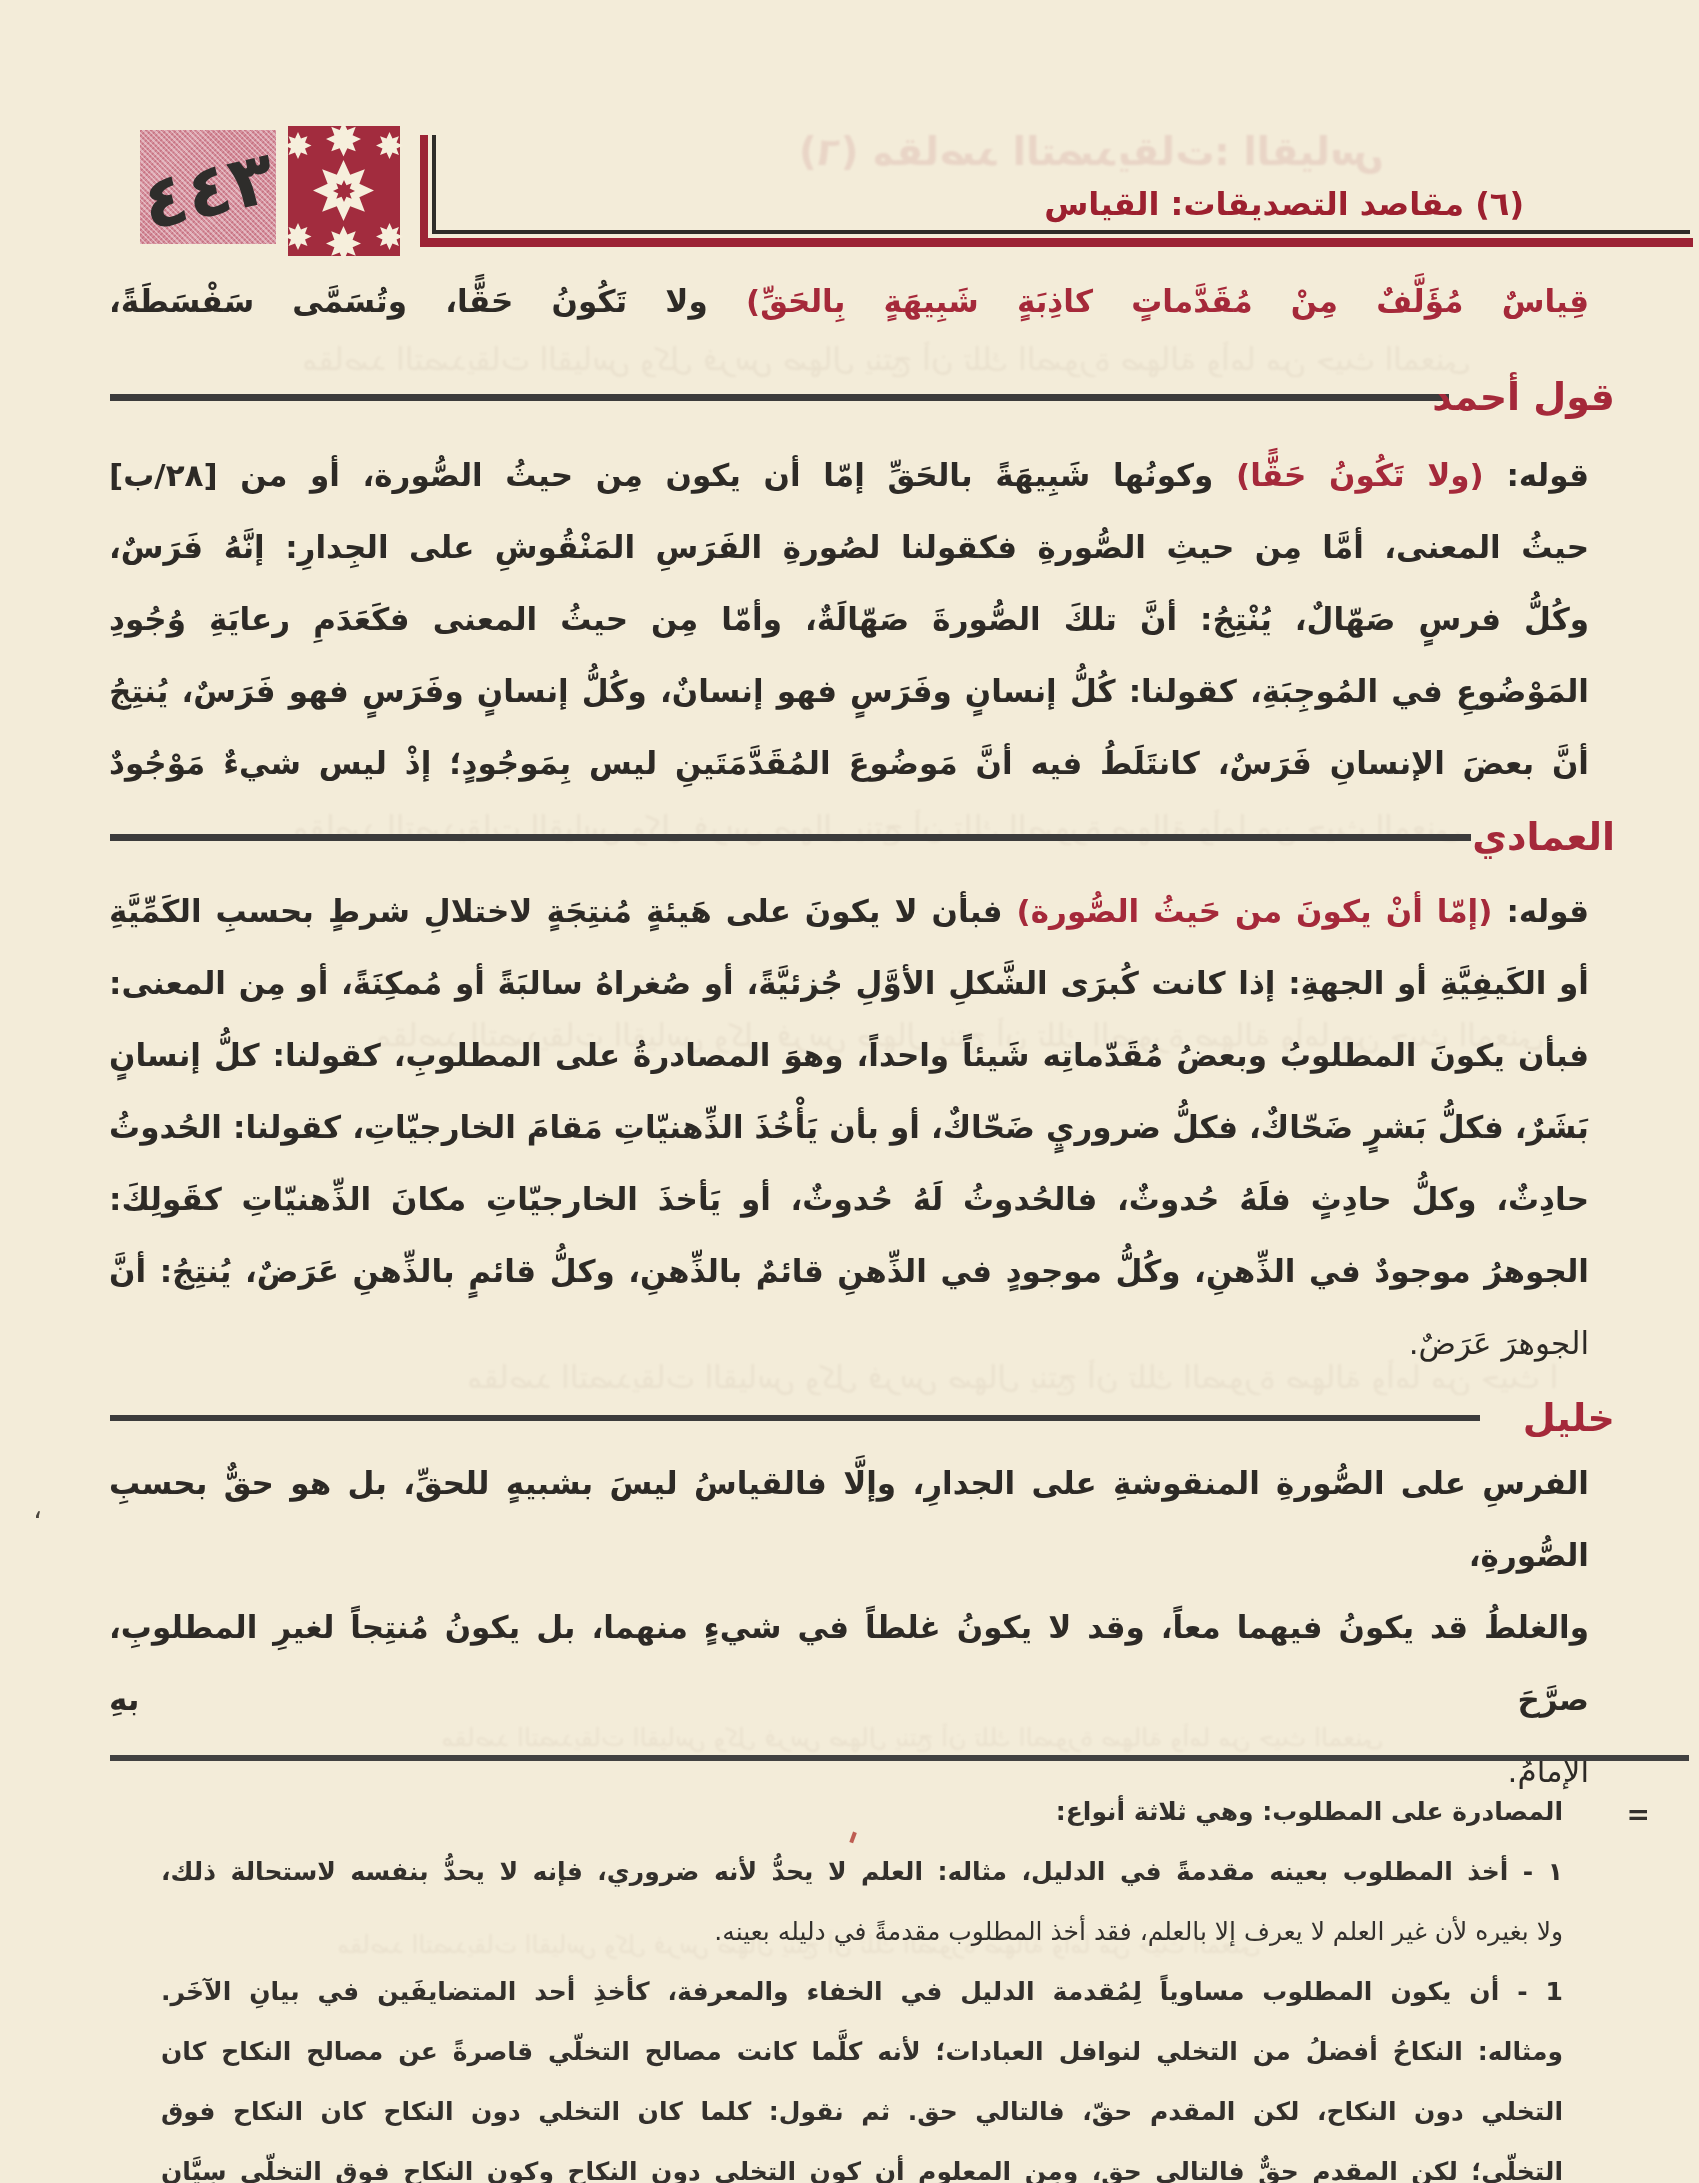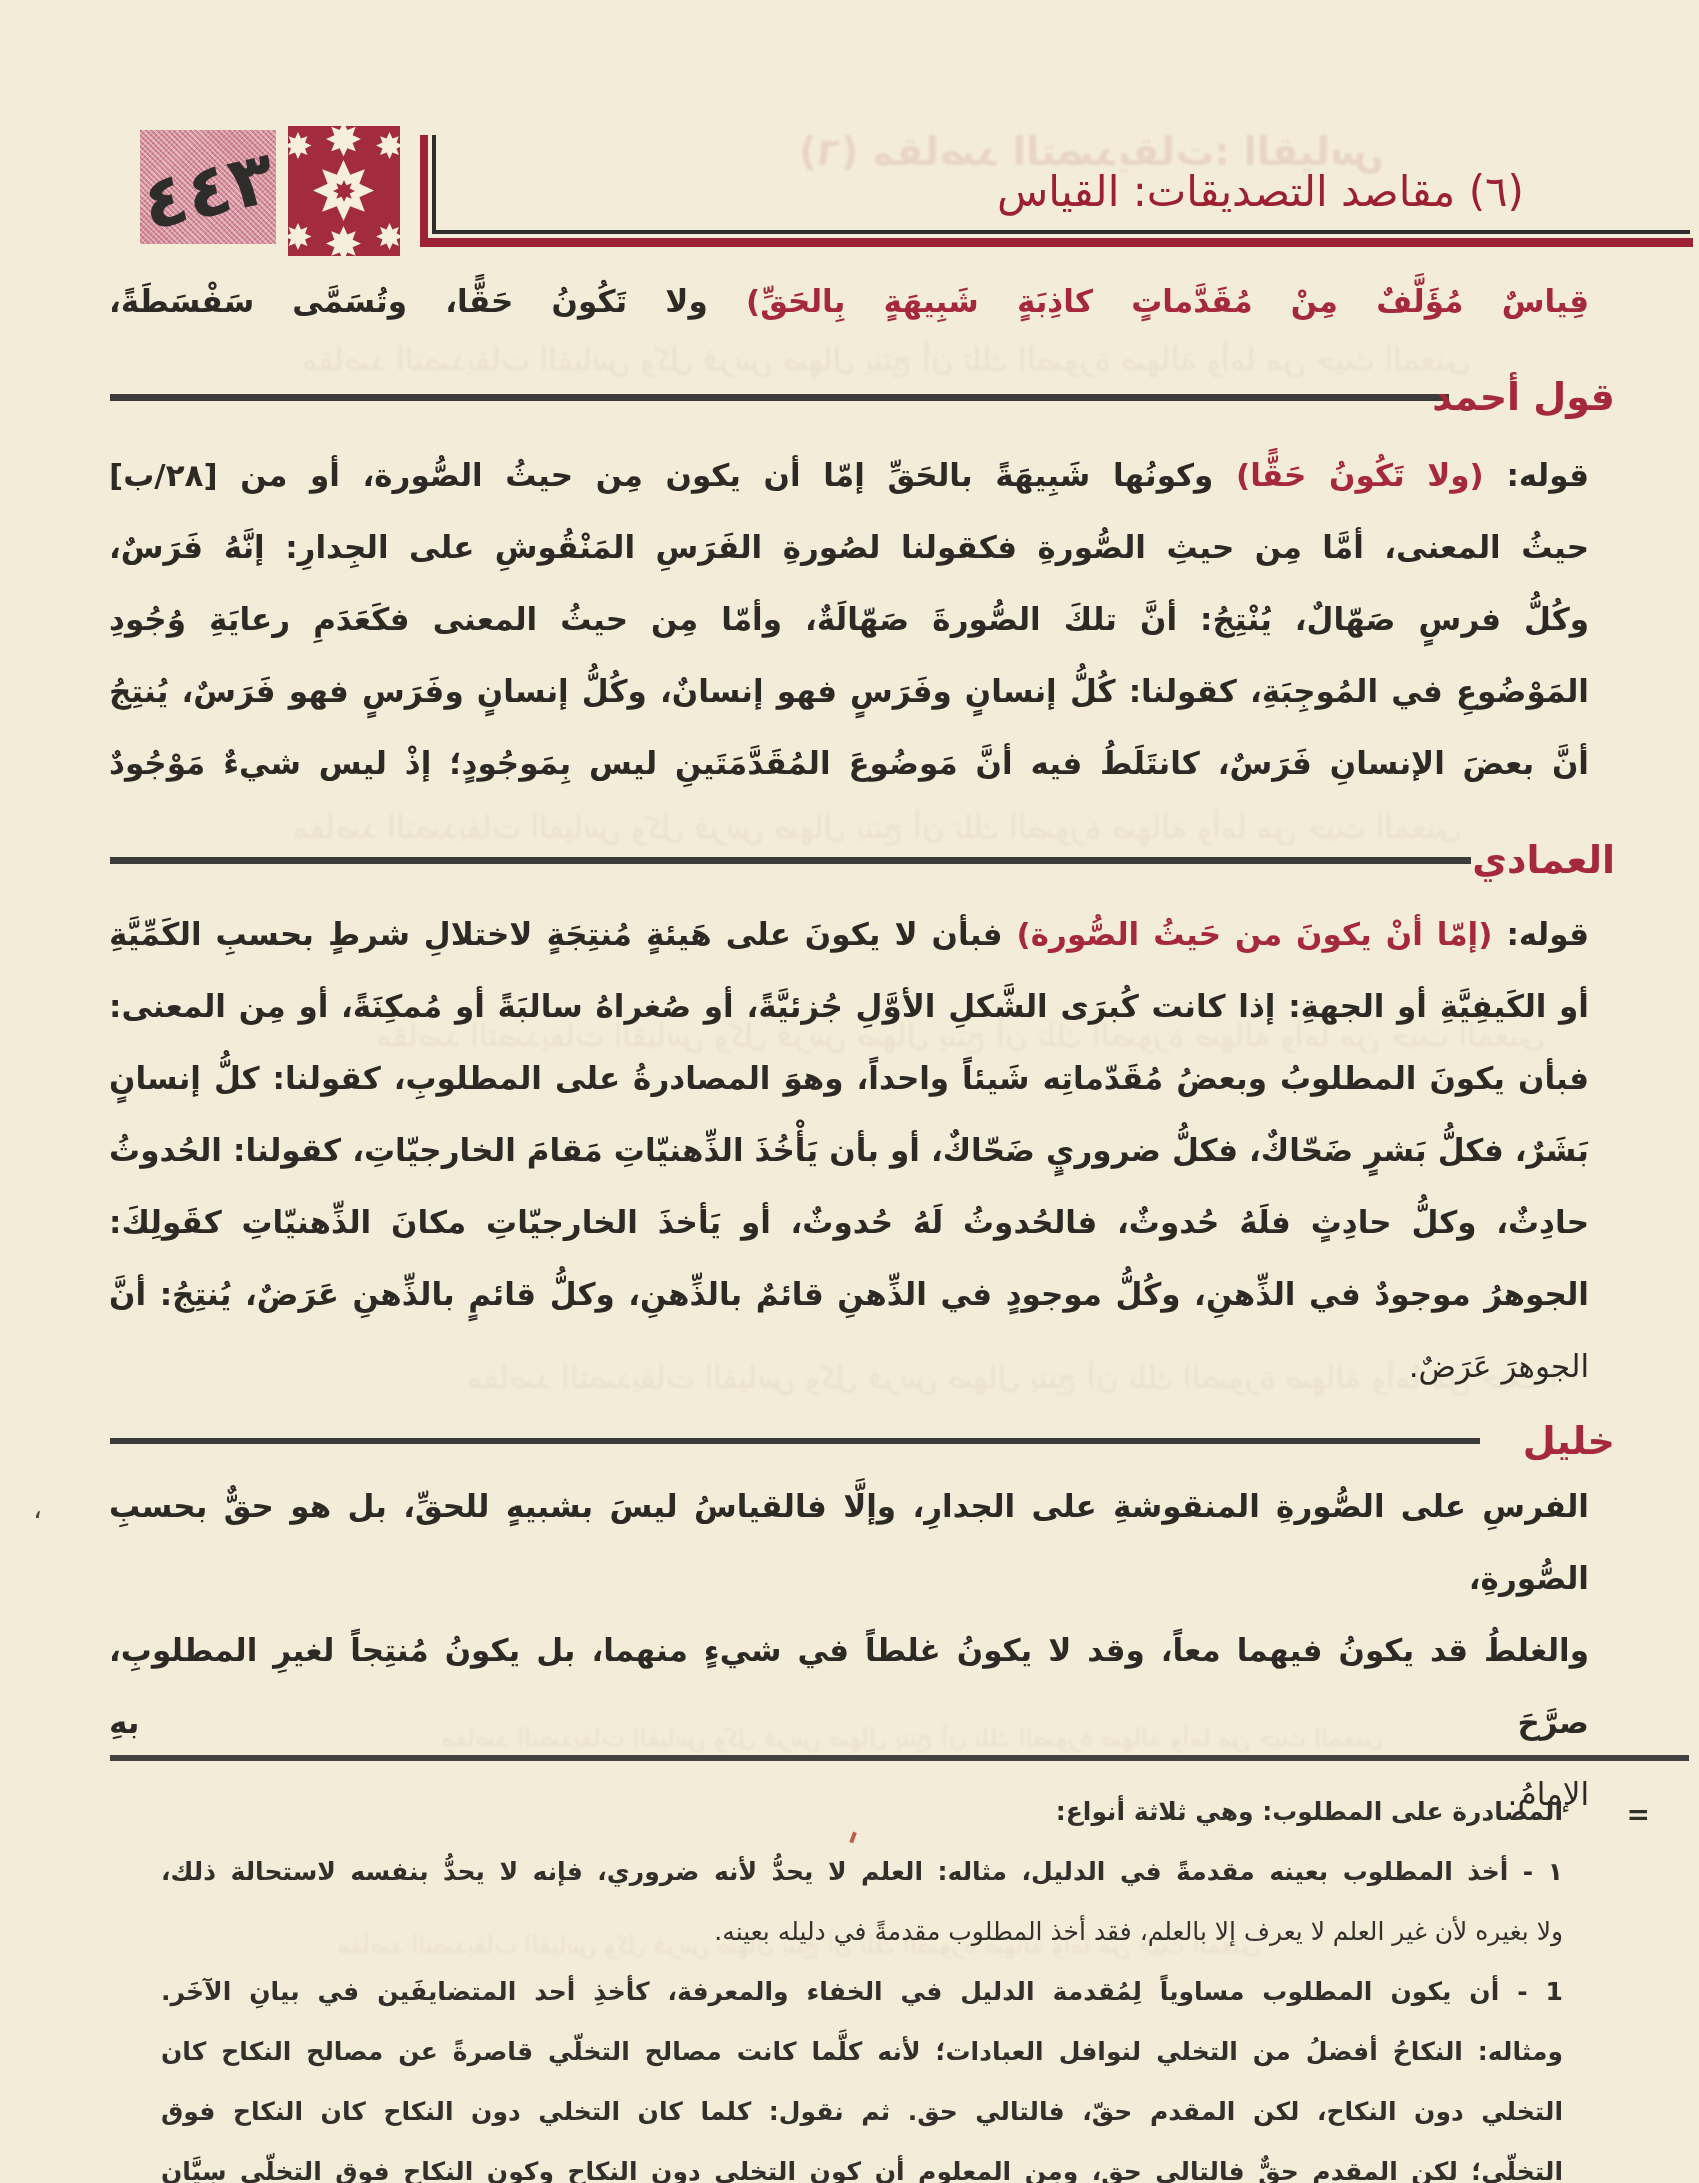--- a/index.html
+++ b/index.html
@@ -47,22 +47,22 @@
   .ornament .s-tr{left:88px;top:6.1px;width:27px;height:27px;}
   .ornament .s-bl{left:-3.5px;top:97px;width:27px;height:27px;}
   .ornament .s-br{left:88px;top:97px;width:27px;height:27px;}
   .ornament .core{position:absolute;left:45px;top:54px;width:22px;height:22px;background:#a22c3e;
     clip-path:polygon(50% 0%,61% 24%,85% 15%,76% 39%,100% 50%,76% 61%,85% 85%,61% 76%,50% 100%,39% 76%,15% 85%,24% 61%,0% 50%,24% 39%,15% 15%,39% 24%);}
   .frame-v-maroon{position:absolute;left:420px;top:135px;width:7.9px;height:110px;background:#9c2335;}
   .frame-v-black{position:absolute;left:432px;top:135px;width:3.5px;height:99px;background:#2f2d2a;}
   .frame-h-black{position:absolute;left:432px;top:230px;width:1258px;height:3.9px;background:#2f2d2a;}
   .frame-h-maroon{position:absolute;left:420px;top:238px;width:1273px;height:8.7px;background:#9c2335;}
   .header-title{
-    position:absolute;right:175px;top:166px;
-    font-size:42px;font-weight:normal;color:var(--title-red);
+    position:absolute;right:175px;top:178px;
+    font-size:32px;font-weight:bold;color:var(--title-red);
     line-height:52px;white-space:nowrap;
   }
   
   .text-column{
     position:absolute;right:110px;left:109px;top:264px;
     font-size:31px;
   }
   .matn-block{line-height:74px;}
   .sec-lines{line-height:72px;}
   .tline{width:100%;}
@@ -75,21 +75,21 @@
     text-align:left; 
   }
   .sec-title{
     position:absolute;right:-26px;top:0;
     font-size:38px;font-weight:bold;color:var(--red);white-space:nowrap;
   }
   .rule{position:absolute;left:0.9px;top:25px;height:6.5px;background:var(--rule);}
   .s0 .sec-heading{margin-top:31px;}
   .s0 .sec-lines{margin-top:13px;}
   .s0 .rule{right:140px;}
-  .s1 .sec-heading{margin-top:33px;}
+  .s1 .sec-heading{margin-top:10px;}
   .s1 .sec-lines{margin-top:8.7px;}
   .s1 .rule{right:118px;}
   .s2 .sec-heading{margin-top:11px;}
   .s2 .sec-lines{margin-top:0;}
   .s2 .rule{right:109px;}
   
   .fn-separator{position:absolute;left:110px;top:1755px;width:1579px;height:5.7px;background:#414141;}
   .footnote-block{
     position:absolute;right:136px;width:1402px;top:1782px;
     font-size:25px;line-height:60px;color:#33302c;

